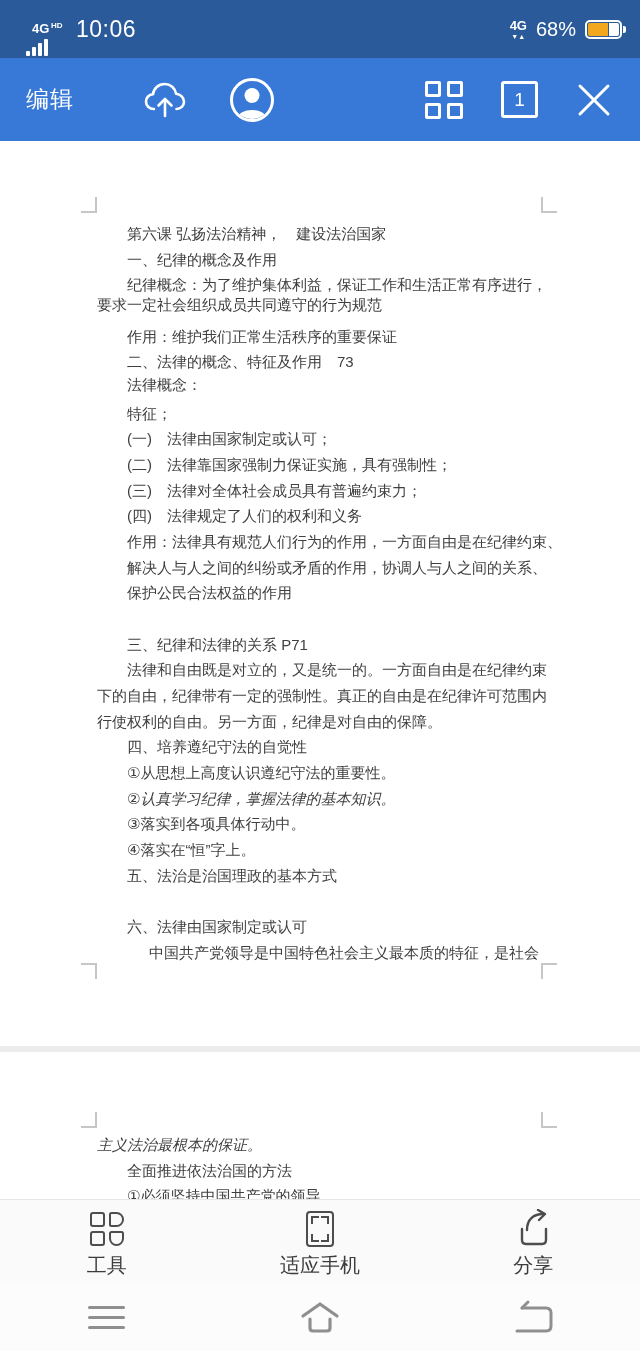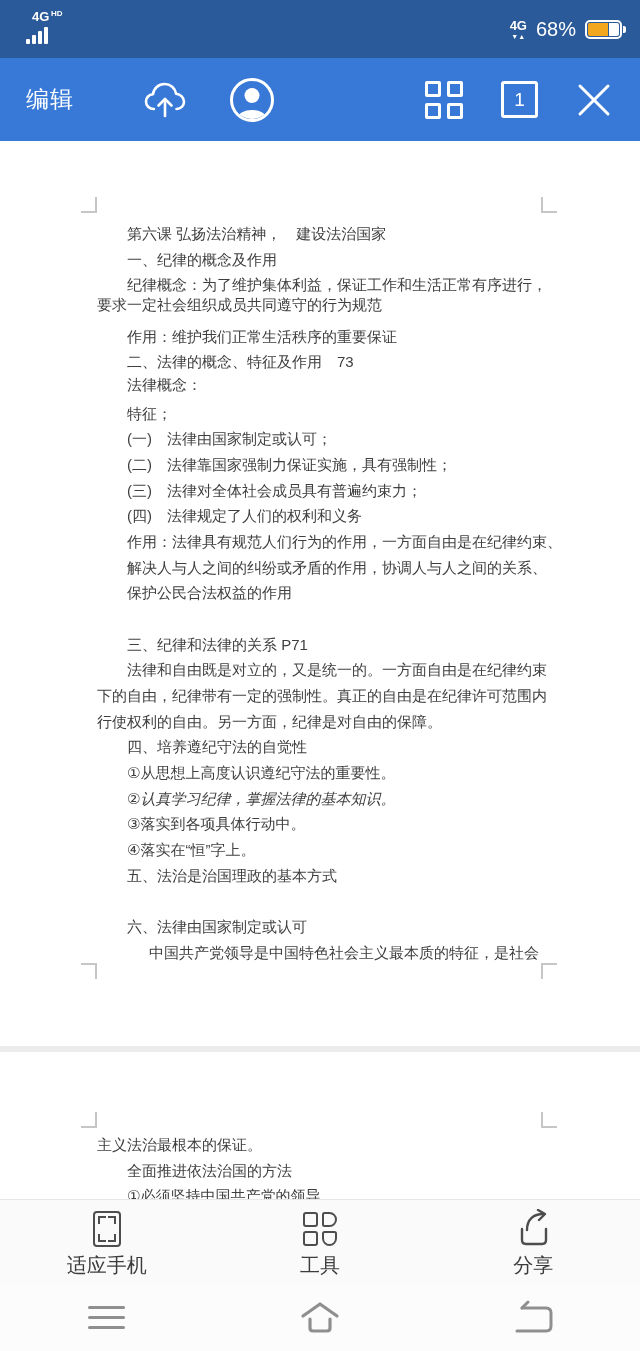--- a/index.html
+++ b/index.html
@@ -108,20 +108,21 @@
       <span class="sig">
         <span class="sig-4g">4G</span>
           <span class="sig-hd">HD</span>
         <span class="bars">
             <i></i>
             <i></i>
             <i></i>
             <i></i>
           </span>
       </span>
+      <span class="time">10:06</span>
     </div>
     <div class="status-right">
       <span class="net">
         <span class="net-4g">4G</span>
         <span class="net-arrows">▼▲</span>
       </span>
       <span class="pct">68%</span>
       <span class="battery">
           <span class="fill"></span>
           <span class="rest"></span>
@@ -200,49 +201,49 @@
           <div class="doc-line ind0" style="top: 750.42px;"></div>
           <div class="doc-line ind1" style="top: 776.09px;">六、法律由国家制定或认可</div>
           <div class="doc-line ind2" style="top: 801.76px;">中国共产党领导是中国特色社会主义最本质的特征，是社会</div>
         </div>
     </div>
     <div class="page-gap"></div>
     <div class="page page-2">
       <span class="corner tl" style="left:81px;top:60px;"></span>
       <span class="corner tr" style="left:541px;top:60px;"></span>
       <div>
-          <div class="doc-line ind0" style="top: 83px;">主义法治最根本的保证。</div>
+          <div class="doc-line ind0" style="top: 83px; font-style: italic;">主义法治最根本的保证。</div>
           <div class="doc-line ind1" style="top: 108.67px;">全面推进依法治国的方法</div>
           <div class="doc-line ind1" style="top: 134.34px;">①必须坚持中国共产党的领导</div>
         </div>
     </div>
   </div>
 
   <div class="bottom-toolbar">
+    <div class="bt-item">
+      <span class="bt-ic">
+          <span class="tools-grid">
+            <i class="sq"></i>
+            <i class="dr"></i>
+            <i class="sq"></i>
+            <i class="db"></i>
+          </span>
+        </span>
+      <span class="bt-label">工具</span>
+    </div>
     <div class="bt-item">
       <span class="bt-ic">
           <span class="fit-phone">
             <i class="c1"></i>
             <i class="c2"></i>
             <i class="c3"></i>
             <i class="c4"></i>
           </span>
         </span>
       <span class="bt-label">适应手机</span>
-    </div>
-    <div class="bt-item">
-      <span class="bt-ic">
-          <span class="tools-grid">
-            <i class="sq"></i>
-            <i class="dr"></i>
-            <i class="sq"></i>
-            <i class="db"></i>
-          </span>
-        </span>
-      <span class="bt-label">工具</span>
     </div>
     <div class="bt-item">
       <span class="bt-ic">
         <svg width="42" height="40" viewBox="0 0 42 40" fill="none" stroke="#4d4d4d" stroke-width="2.4" stroke-linecap="round" stroke-linejoin="round">
           <path d="M10 20 V31 Q10 35 14 35 H30 Q34 35 34 31 V20"></path>
           <path d="M15 21 C15 10 22 5 31 5"></path>
           <path d="M26 1 L33 5 L27 11" fill="none"></path>
         </svg>
       </span>
       <span class="bt-label">分享</span>

